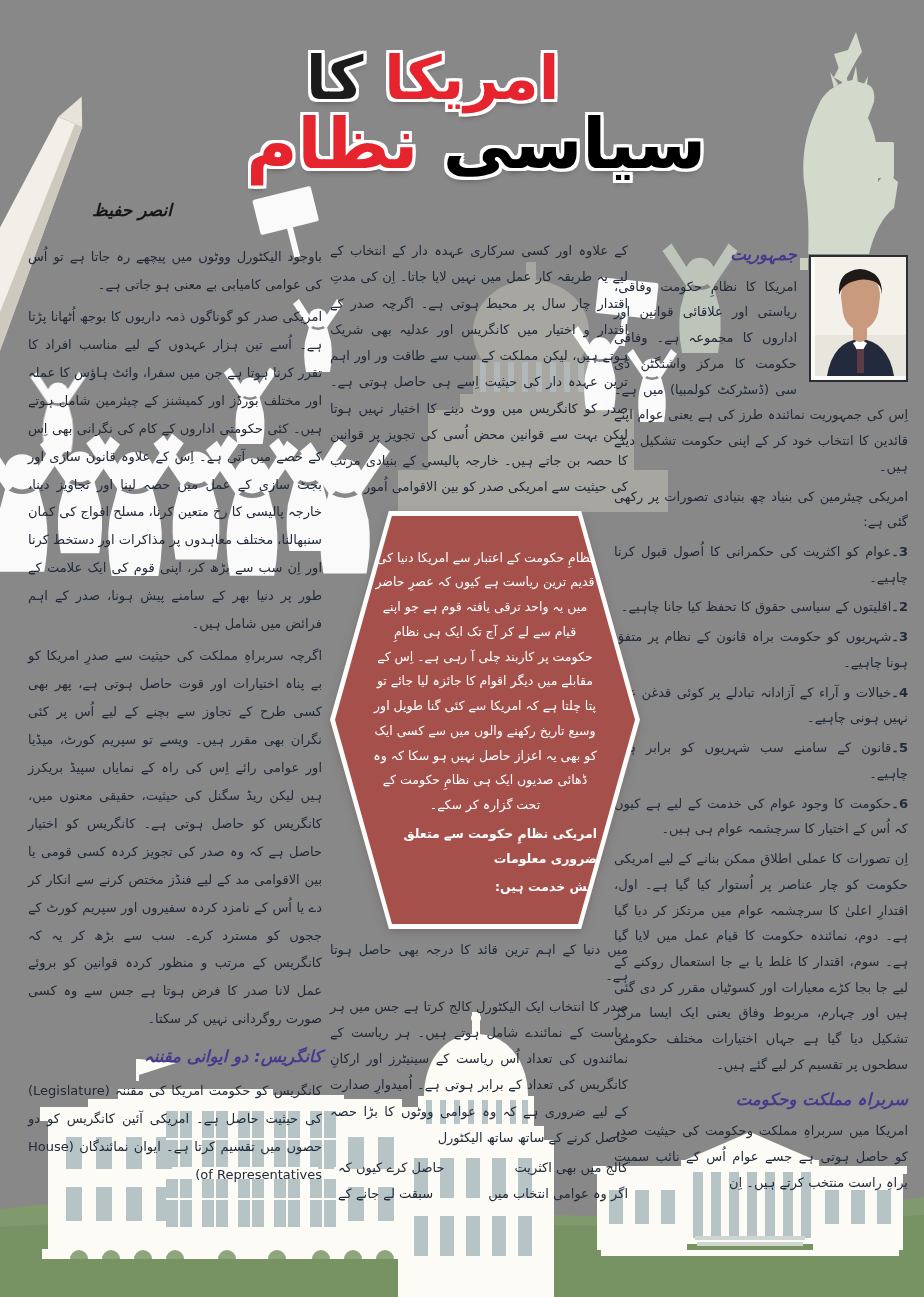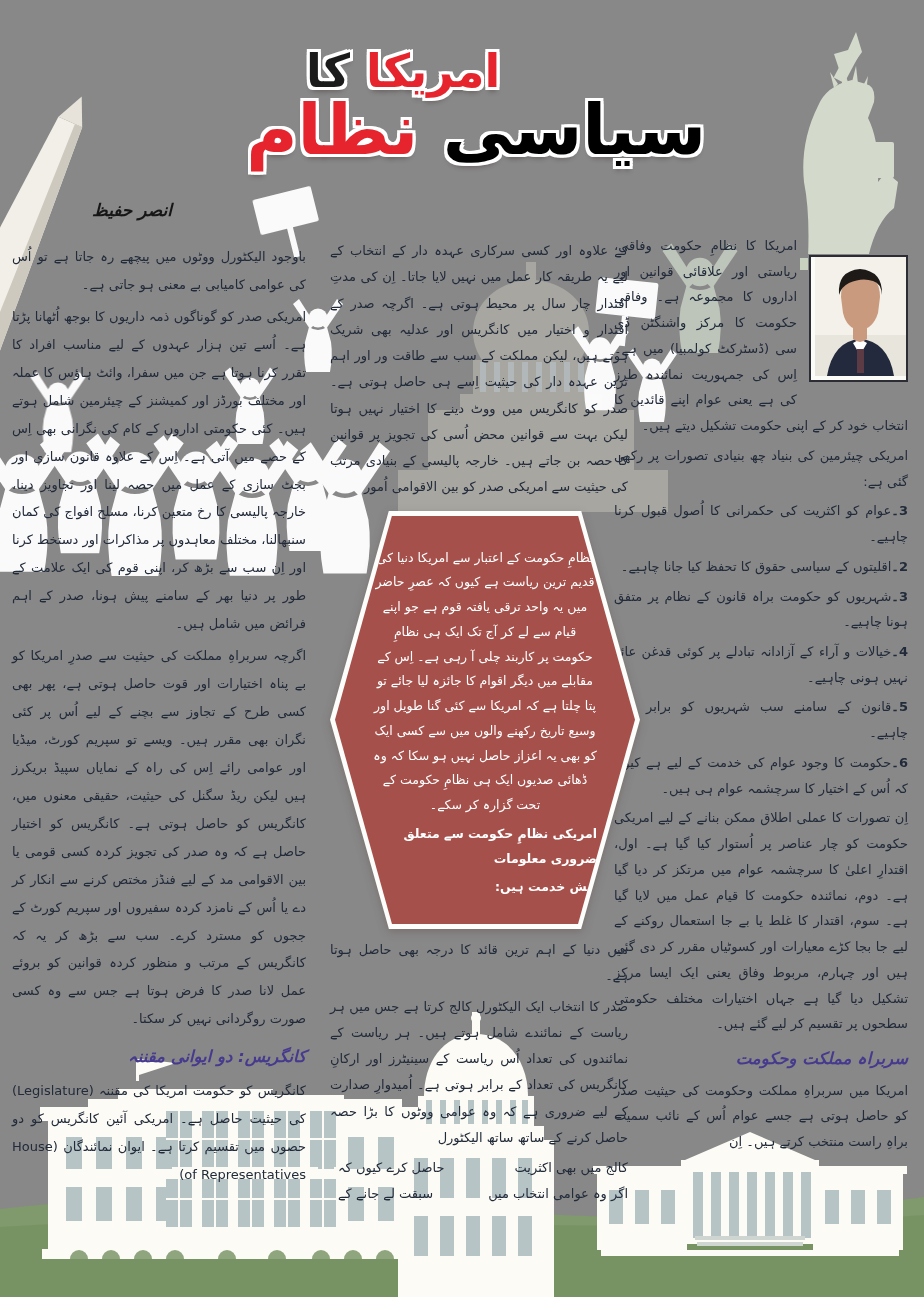--- a/index.html
+++ b/index.html
@@ -17,37 +17,37 @@
   
   .masthead{
     position:absolute;top:48px;right:218px;width:400px;text-align:left;z-index:6;
     font-weight:bold;line-height:1.02;direction:rtl;
   }
   .masthead .line{display:block;white-space:nowrap;}
   .t-outline{
     text-shadow:-3px -3px 0 #fff,3px -3px 0 #fff,-3px 3px 0 #fff,3px 3px 0 #fff,
       0 -3px 0 #fff,0 3px 0 #fff,-3px 0 0 #fff,3px 0 0 #fff,0 5px 4px rgba(60,40,40,.35);
   }
-  .line1{font-size:46px;letter-spacing:-1px;}
+  .line1{font-size:60px;letter-spacing:-1px;}
   .line2{font-size:70px;}
   .w-red{color:#e6242d;}
   .w-black{color:#1b1b1b;}
   .w-blue{color:#000000;}
   
   .author{
     position:absolute;top:200px;left:92px;z-index:6;color:#161616;
     font-size:17px;font-weight:bold;font-style:italic;direction:rtl;
   }
   
   .col{
     position:absolute;z-index:5;direction:rtl;text-align:justify;
     color:#222b3a;font-size:13px;
   }
   .col p{margin:0 0 4px 0;}
-  .col-left{left:12px;top:243px;width:294px;line-height:2.15;}
+  .col-left{left:28px;top:243px;width:294px;line-height:2.15;}
   .col-mid{left:330px;top:238px;width:298px;line-height:2.02;}
   .col-right{right:16px;top:233px;width:294px;line-height:1.98;}
   h3.sec{
     margin:6px 0 2px 0;color:#463a8e;font-size:16.5px;font-weight:bold;font-style:italic;
   }
   .principle{margin:0 0 2px 0;}
   .principle::first-letter{font-weight:bold;}
   
   .photo-frame{
     float:right;width:95px;height:123px;margin:22px 0 8px 12px;
@@ -302,20 +302,21 @@
         <rect width="91" height="119" fill="#f3f1ea"></rect>
         <rect x="0" y="78" width="91" height="41" fill="#e8e5dc"></rect>
         <path d="M12,119 Q18,84 45,82 Q73,84 79,119 Z" fill="#232a3d"></path>
         <polygon points="38,86 45,98 52,86 45,82" fill="#ffffff"></polygon>
         <rect x="42" y="92" width="7" height="24" fill="#5d3b44"></rect>
         <path d="M26,40 Q26,18 45,17 Q65,18 65,40 L63,56 Q58,72 45,73 Q32,72 28,56 Z" fill="#c99a7d"></path>
         <path d="M24,38 Q22,14 45,12 Q68,14 67,38 Q66,26 58,24 Q47,20 34,26 Q26,30 24,38 Z" fill="#1d1a18"></path>
         <path d="M38,82 Q45,88 52,82 L52,70 L38,70 Z" fill="#c99a7d"></path>
       </svg>
     </div>
+    <h3 class="sec">جمہوریت</h3>
     <p>امریکا کا نظامِ حکومت وفاقی، ریاستی اور علاقائی قوانین اور اداروں کا مجموعہ ہے۔ وفاقی حکومت کا مرکز واشنگٹن ڈی سی (ڈسٹرکٹ کولمبیا) میں ہے۔ اِس کی جمہوریت نمائندہ طرز کی ہے یعنی عوام اپنے قائدین کا انتخاب خود کر کے اپنی حکومت تشکیل دیتے ہیں۔</p>
     <p>امریکی چیئرمین کی بنیاد چھ بنیادی تصورات پر رکھی گئی ہے:</p>
     <div>
         <p class="principle">3۔عوام کو اکثریت کی حکمرانی کا اُصول قبول کرنا چاہیے۔</p>
         <p class="principle">2۔اقلیتوں کے سیاسی حقوق کا تحفظ کیا جانا چاہیے۔</p>
         <p class="principle">3۔شہریوں کو حکومت براہ قانون کے نظام پر متفق ہونا چاہیے۔</p>
         <p class="principle">4۔خیالات و آراء کے آزادانہ تبادلے پر کوئی قدغن عائد نہیں ہونی چاہیے۔</p>
         <p class="principle">5۔قانون کے سامنے سب شہریوں کو برابر ہونا چاہیے۔</p>
         <p class="principle">6۔حکومت کا وجود عوام کی خدمت کے لیے ہے کیوں کہ اُس کے اختیار کا سرچشمہ عوام ہی ہیں۔</p>
       </div>

